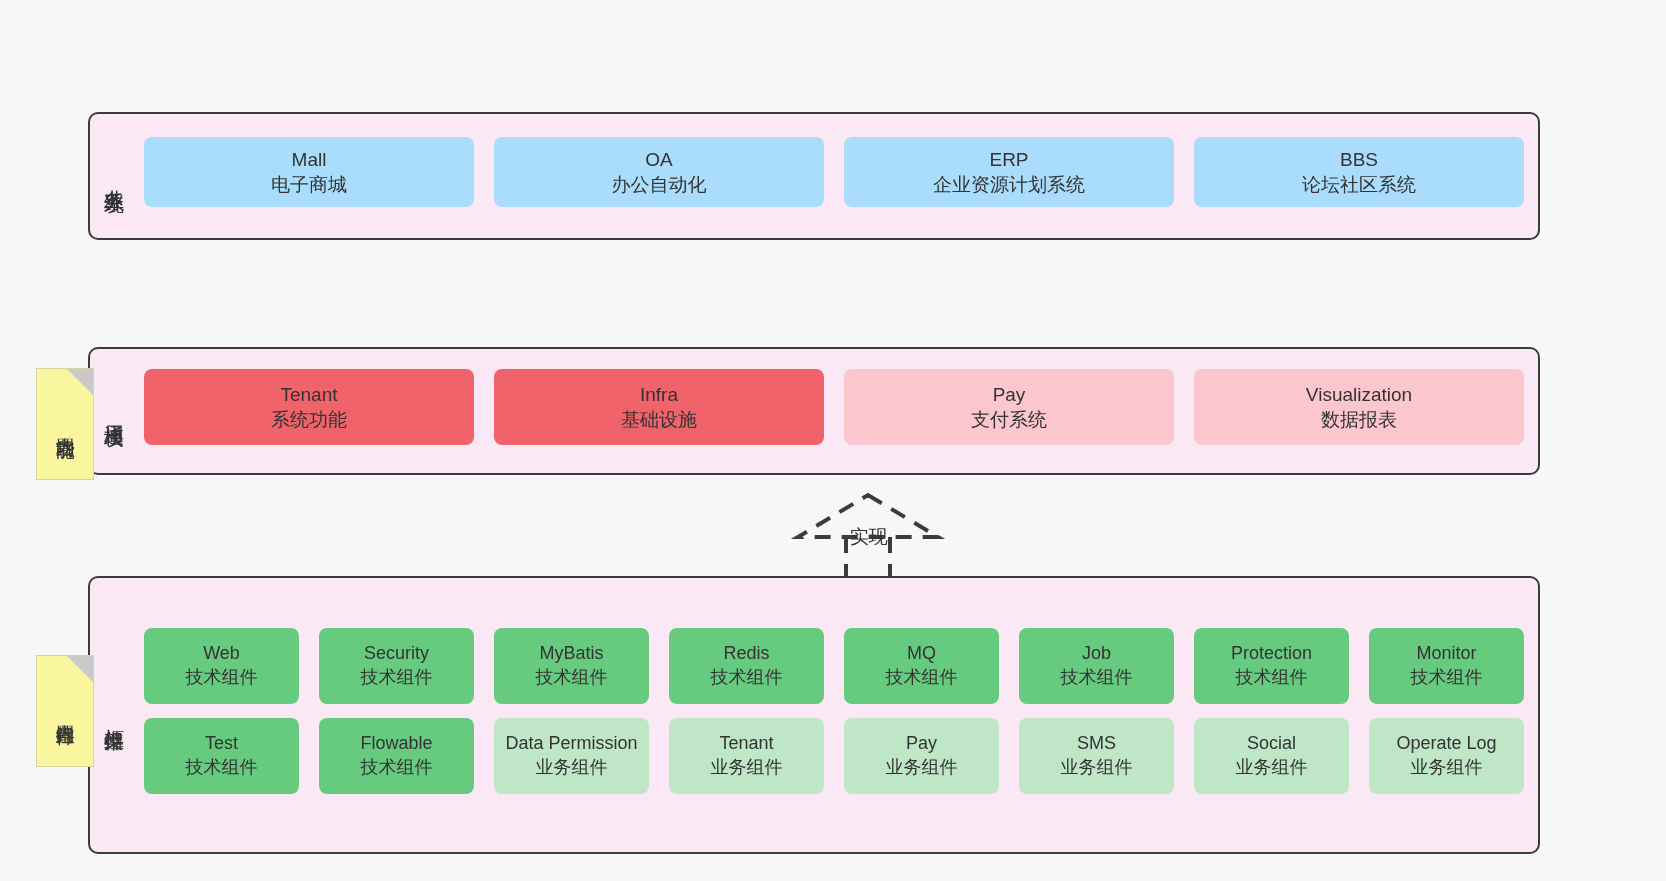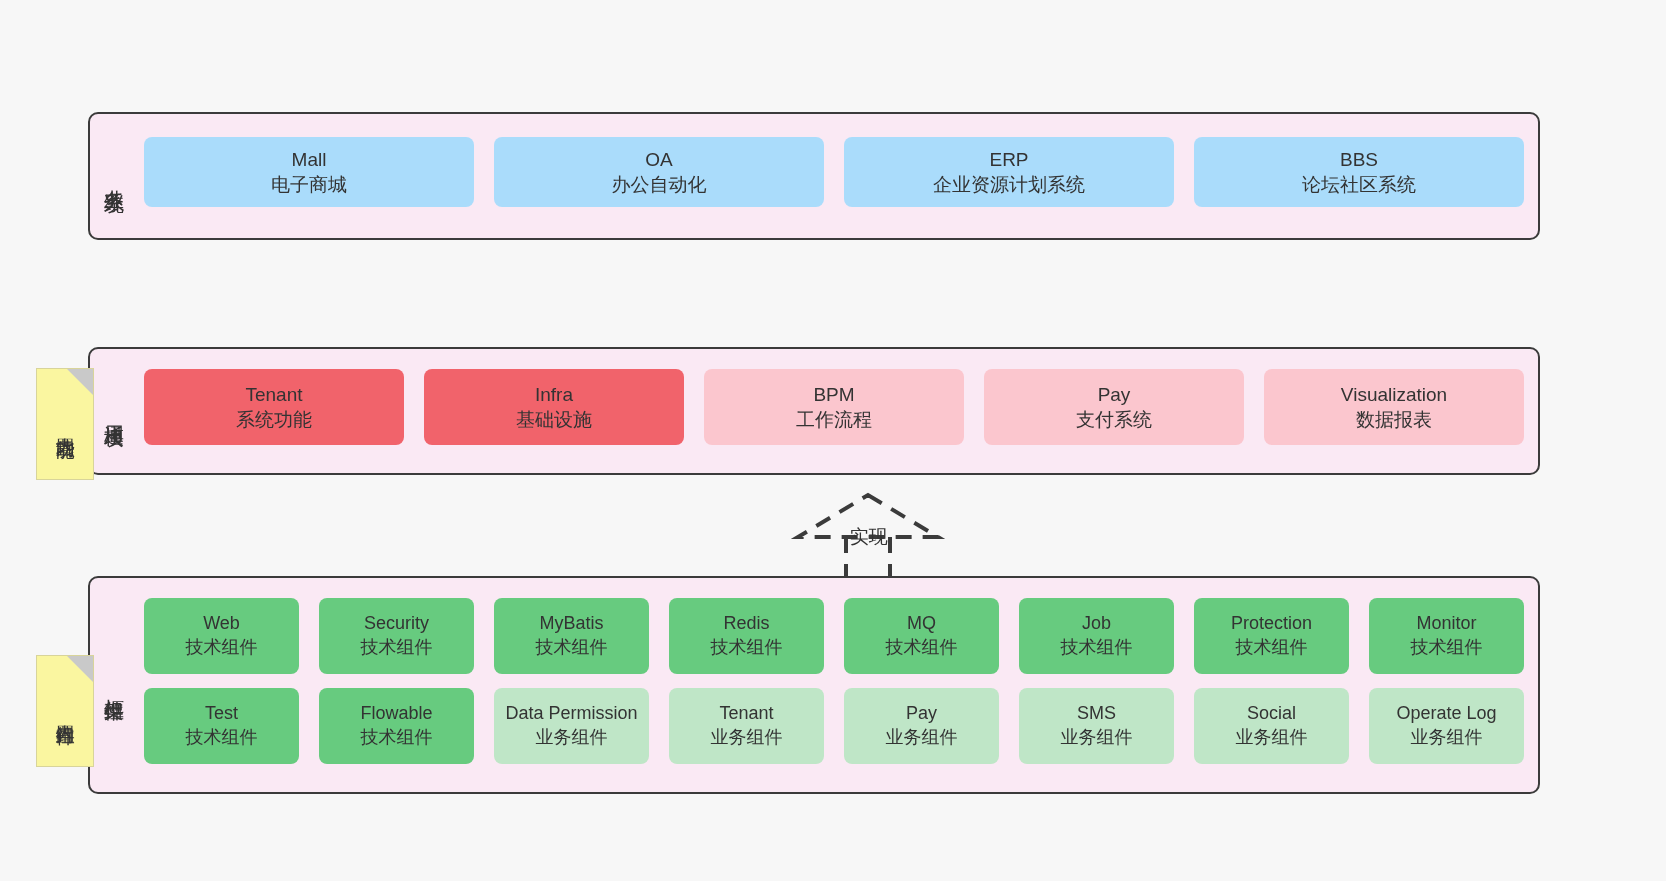--- a/index.html
+++ b/index.html
@@ -86,21 +86,21 @@
   .card.mint  { background: #bfe6c7; }
 
   
   #sec-business  { left: 88px;  top: 112px; width: 1452px; height: 128px; }
   #sec-business .cards-area { padding-right: 14px; }
   #sec-business .card { height: 70px; }
 
   #sec-common    { left: 88px;  top: 347px; width: 1452px; height: 128px; }
   #sec-common .card { height: 76px; }
 
-  #sec-framework { left: 88px;  top: 576px; width: 1452px; height: 218px; }
+  #sec-framework { left: 88px;  top: 576px; width: 1452px; height: 278px; }
   #sec-framework .card { height: 76px; font-size: 18px; }
 
   
   .note {
     position: absolute;
     box-sizing: border-box;
     background: #faf6a0;
     border: 1px solid #d8d49a;
     font-size: 19px;
     line-height: 1.18;
@@ -189,24 +189,20 @@
       <div class="card-row">
         <div class="card red">
           <span class="t-en">Tenant</span>
           <span class="t-cn">系统功能</span>
         </div>
         <div class="card red">
           <span class="t-en">Infra</span>
           <span class="t-cn">基础设施</span>
         </div>
         <div class="card pink">
-          <span class="t-en">BPM</span>
-          <span class="t-cn">工作流程</span>
-        </div>
-        <div class="card pink">
           <span class="t-en">Pay</span>
           <span class="t-cn">支付系统</span>
         </div>
         <div class="card pink">
           <span class="t-en">Visualization</span>
           <span class="t-cn">数据报表</span>
         </div>
       </div>
     </div>
   </div>

